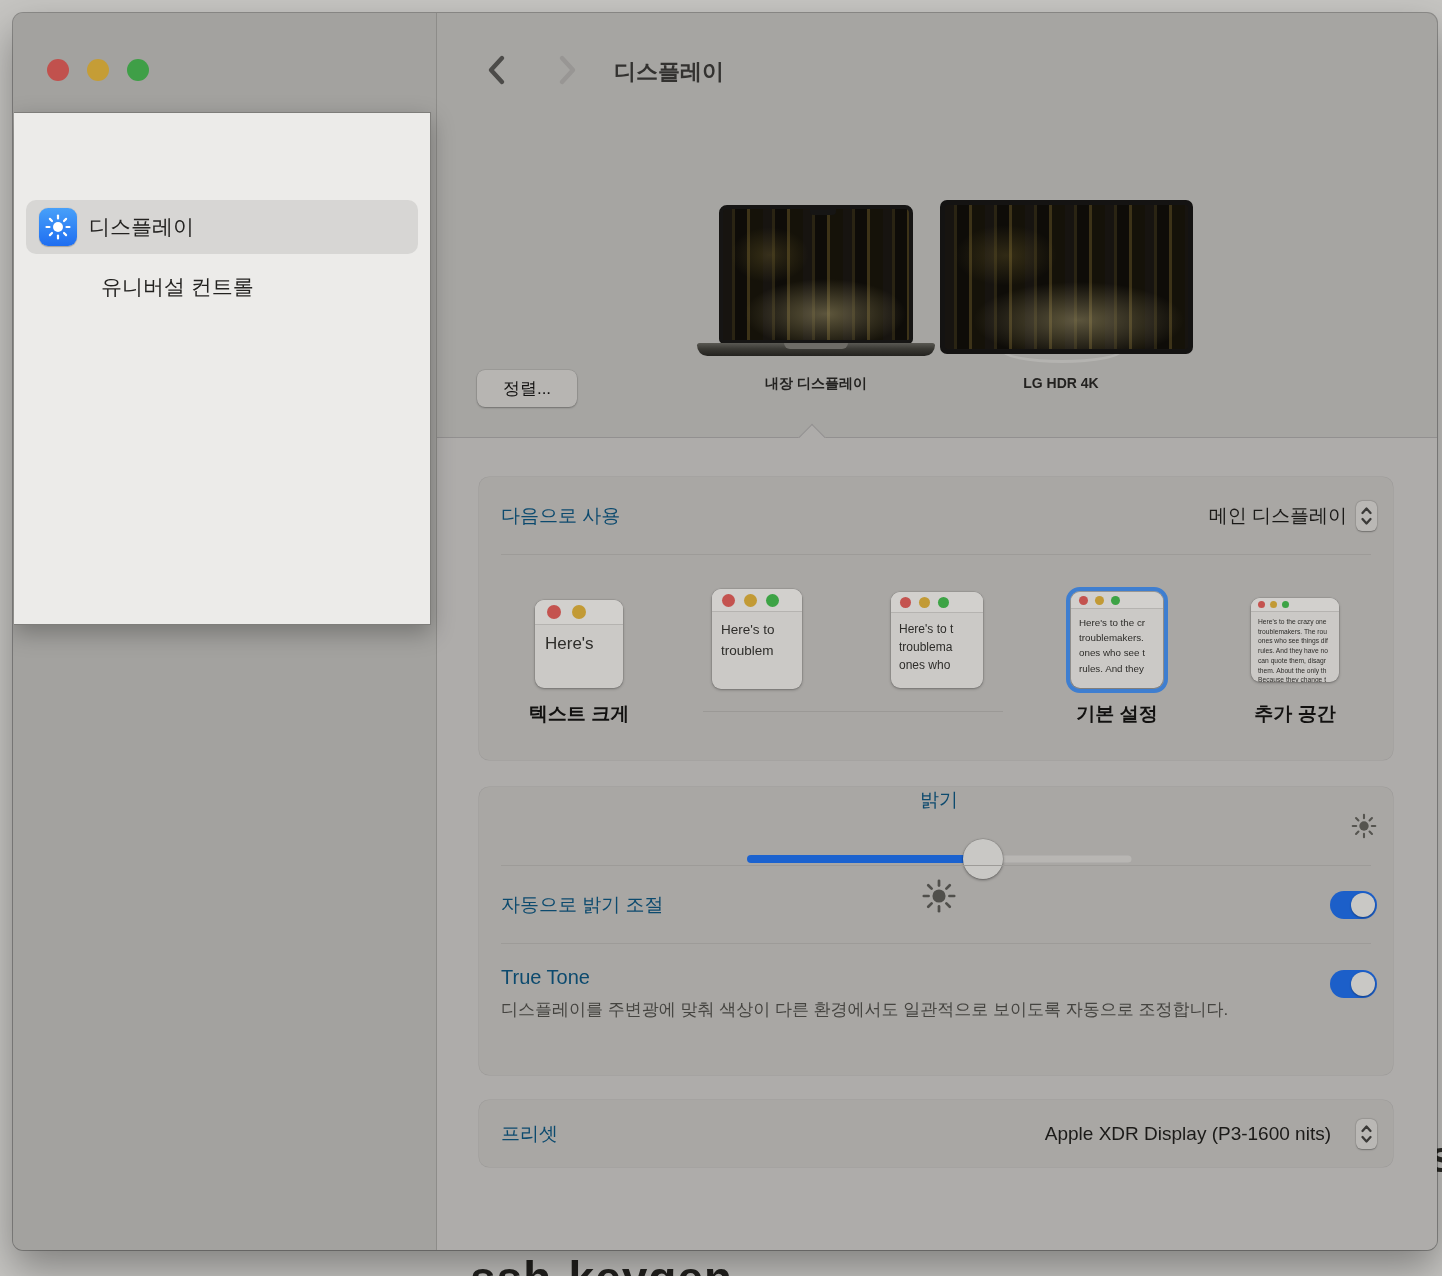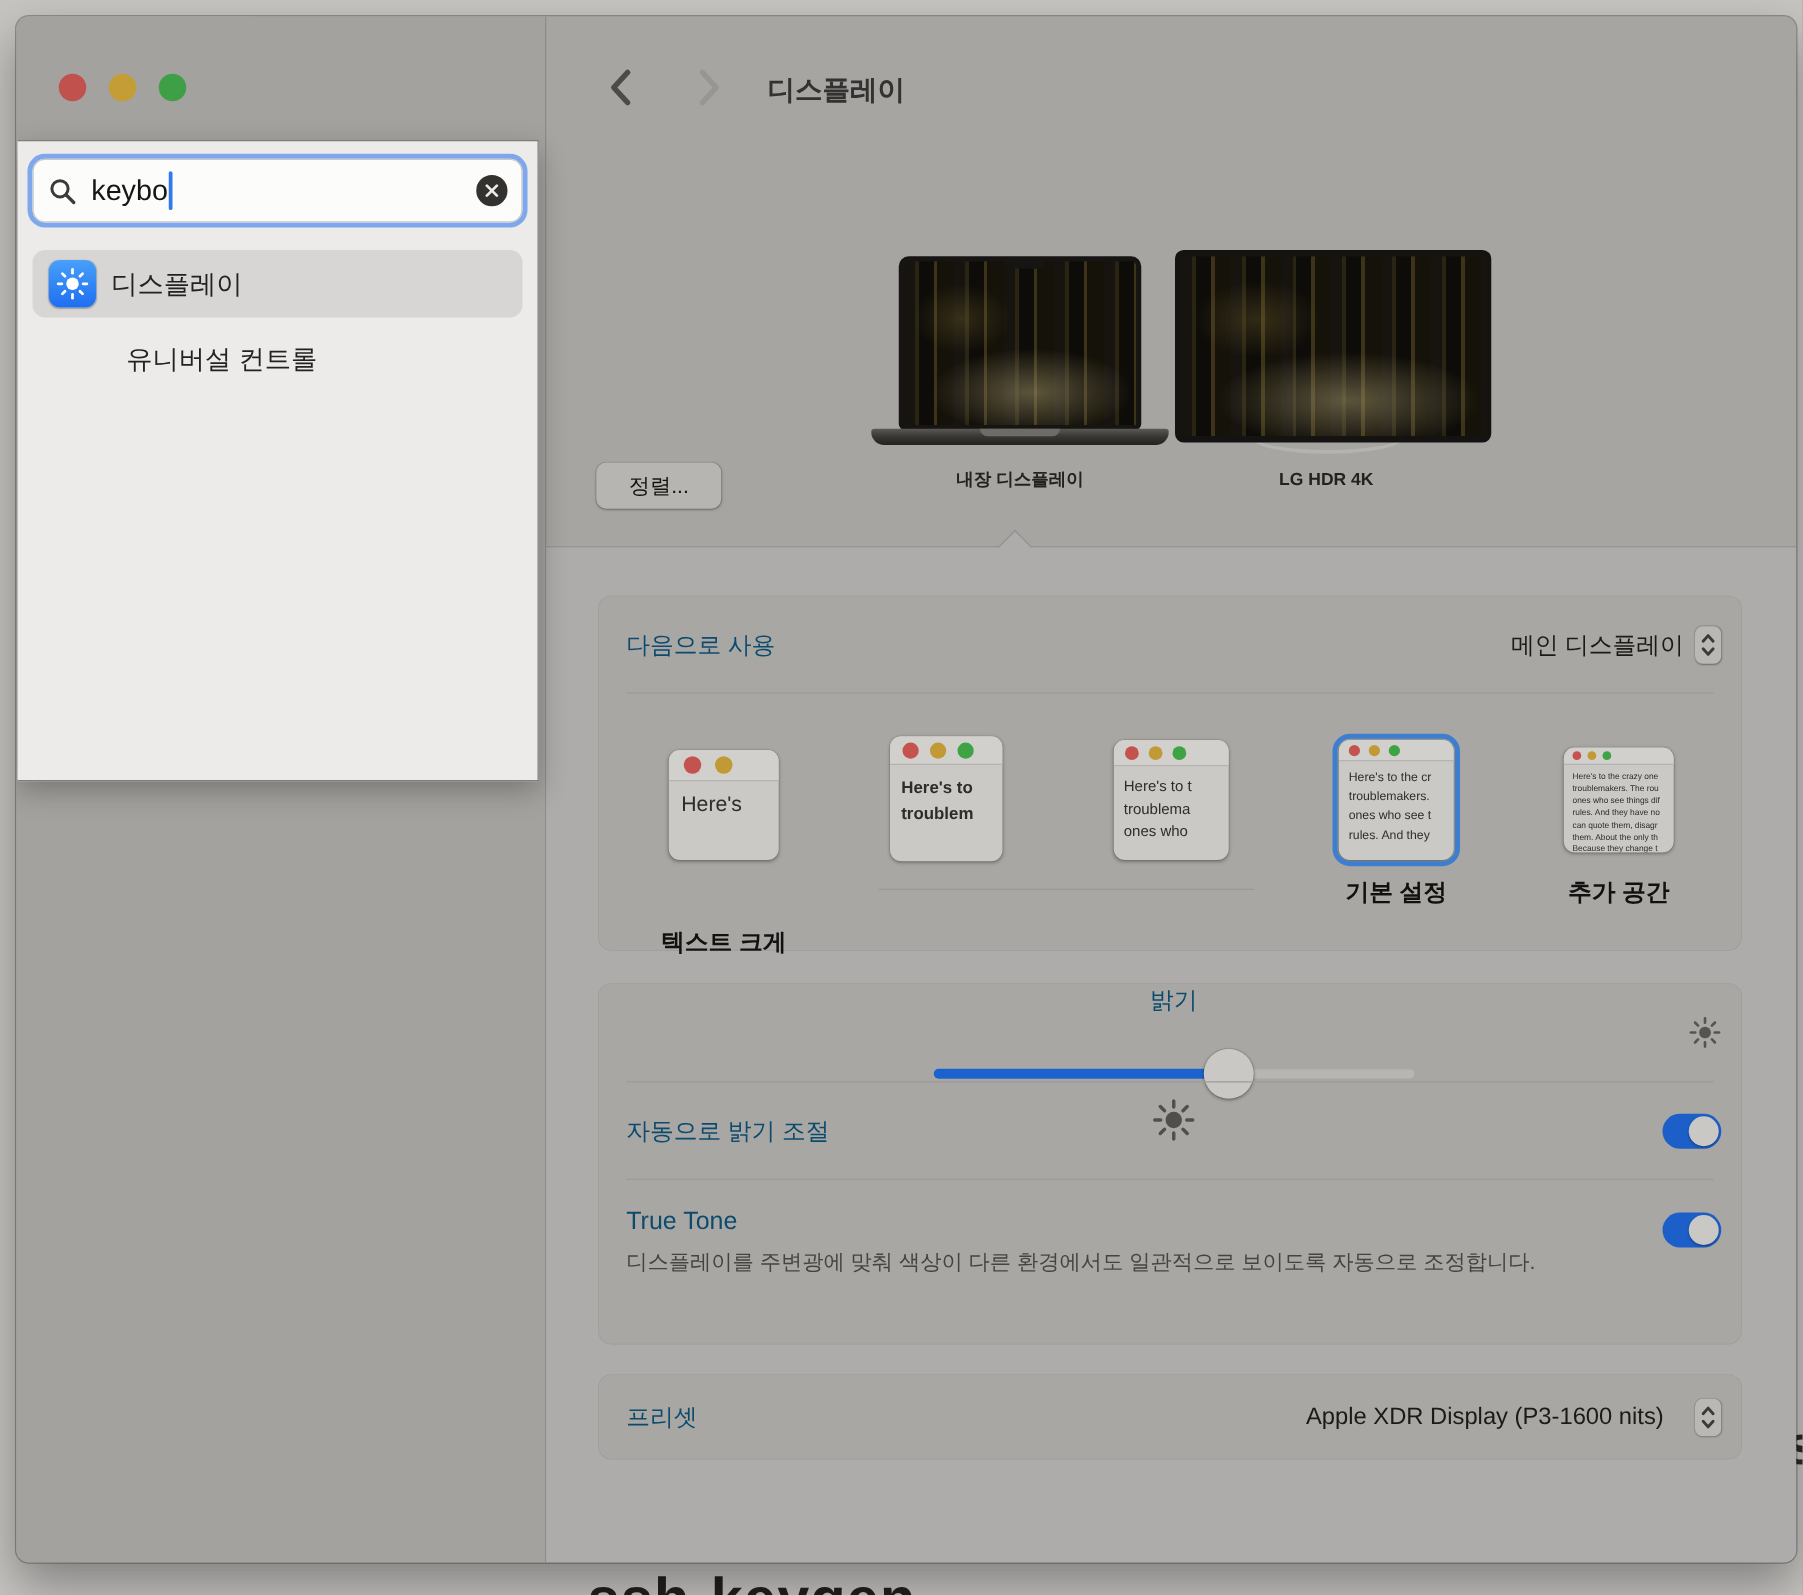--- a/index.html
+++ b/index.html
@@ -153,26 +153,26 @@
   #thumb-1 { left:233px; top:112px; width:90px; height:100px; }
   #thumb-2 { left:412px; top:115px; width:92px; height:96px; }
   #thumb-3 { left:592px; top:115px; width:92px; height:96px; }
   #thumb-4 { left:772px; top:121px; width:88px; height:84px; }
   #thumb-0 .thumb-bar{height:25px;padding-left:12px;gap:11px;} #thumb-0 .dot{width:14px;height:14px;}
   #thumb-1 .thumb-bar{height:23px;padding-left:10px;gap:9px;}  #thumb-1 .dot{width:13px;height:13px;}
   #thumb-2 .thumb-bar{height:21px;padding-left:9px;gap:8px;}   #thumb-2 .dot{width:11px;height:11px;}
   #thumb-3 .thumb-bar{height:17px;padding-left:8px;gap:7px;}   #thumb-3 .dot{width:9px;height:9px;}
   #thumb-4 .thumb-bar{height:14px;padding-left:7px;gap:5px;}   #thumb-4 .dot{width:7px;height:7px;}
   #thumb-0 .thumb-body{font-size:17px;padding:8px 0 0 10px;line-height:1.3;}
-  #thumb-1 .thumb-body{font-size:13.5px;padding:8px 0 0 9px;line-height:1.55;font-weight:bold;}
+  #thumb-1 .thumb-body{font-size:13.5px;padding:8px 0 0 9px;line-height:1.55;}
   #thumb-2 .thumb-body{font-size:12px;padding:7px 0 0 8px;line-height:1.5;}
   #thumb-3 .thumb-body{font-size:9.8px;padding:6px 0 0 8px;line-height:1.55;}
   #thumb-4 .thumb-body{font-size:6.7px;padding:5px 0 0 7px;line-height:1.45;}
   .thumb-label { position:absolute; top:224px; width:200px; text-align:center; font-size:19px; font-weight:600; color:#121110; }
-  #thumb-label-0 { left:0px;margin-top:40px; }
+  #thumb-label-0 { left:0px; }
   #thumb-label-3 { left:538px; }
   #thumb-label-4 { left:716px; }
   #size-track { position:absolute; left:224px; top:234px; width:300px; height:1px; background:#9b9996; }
 
   
   #slider { position:relative; width:385px; height:40px; margin:0 13px; flex:0 0 auto; }
   #slider-track { position:absolute; left:0; top:16px; width:100%; height:8px; border-radius:4px; background:#b8b6b3; box-shadow:0 0 0 .5px rgba(0,0,0,.08) inset; }
   #slider-fill { position:absolute; left:0; top:16px; height:8px; border-radius:4px 0 0 4px; background:#1b62cf; }
   #slider-knob {
     position:absolute; top:0; width:40px; height:40px; border-radius:50%;
@@ -198,33 +198,20 @@
 
 <div id="window">
 
   <div id="sidebar">
     <div class="traffic" id="tl-close"></div>
     <div class="traffic" id="tl-min"></div>
     <div class="traffic" id="tl-zoom"></div>
   </div>
 
   <div id="search-panel">
-    <div id="search-field">
-      <svg class="mag" width="24" height="24" viewBox="0 0 24 24">
-        <circle cx="10" cy="10" r="6.5" fill="none" stroke="#3c3b39" stroke-width="2.4"></circle>
-        <line x1="15" y1="15" x2="21" y2="21" stroke="#3c3b39" stroke-width="2.6" stroke-linecap="round"></line>
-      </svg>
-      <span id="search-text">keybo</span>
-      <span id="caret"></span>
-      <div id="clear-btn">
-        <svg width="11" height="11" viewBox="0 0 11 11">
-          <path d="M1.5 1.5 L9.5 9.5 M9.5 1.5 L1.5 9.5" stroke="#ecebe9" stroke-width="2.2" stroke-linecap="round"></path>
-        </svg>
-      </div>
-    </div>
 
     <div class="result-row" id="result-0">
       <div class="result-icon">
         <svg width="26" height="26" viewBox="0 0 26 26">
           <circle cx="13" cy="13" r="5" fill="#ffffff"></circle>
           <g stroke="#ffffff" stroke-width="2.2" stroke-linecap="round">
             <line x1="13" y1="1.5" x2="13" y2="4.5"></line>
               <line x1="13" y1="21.5" x2="13" y2="24.5"></line>
             <line x1="1.5" y1="13" x2="4.5" y2="13"></line>
               <line x1="21.5" y1="13" x2="24.5" y2="13"></line>

